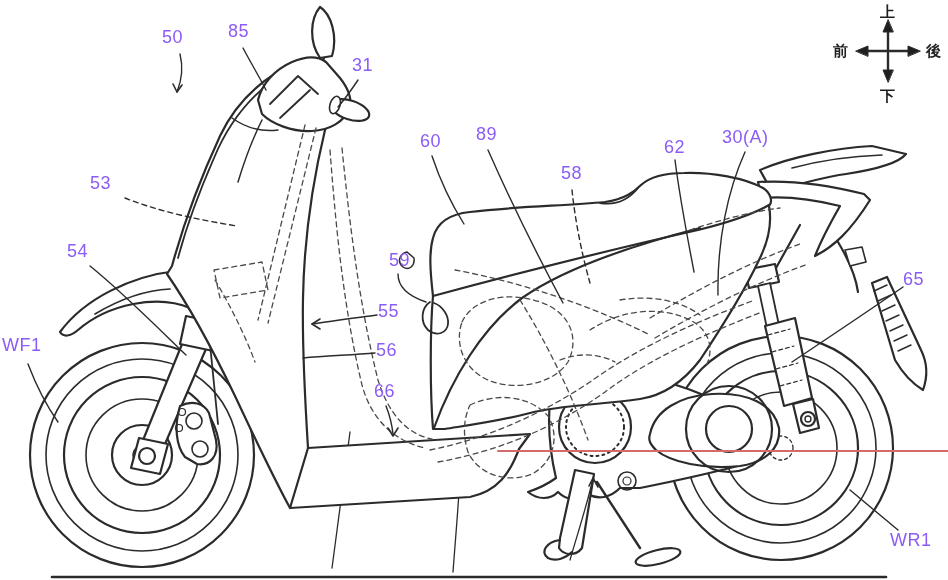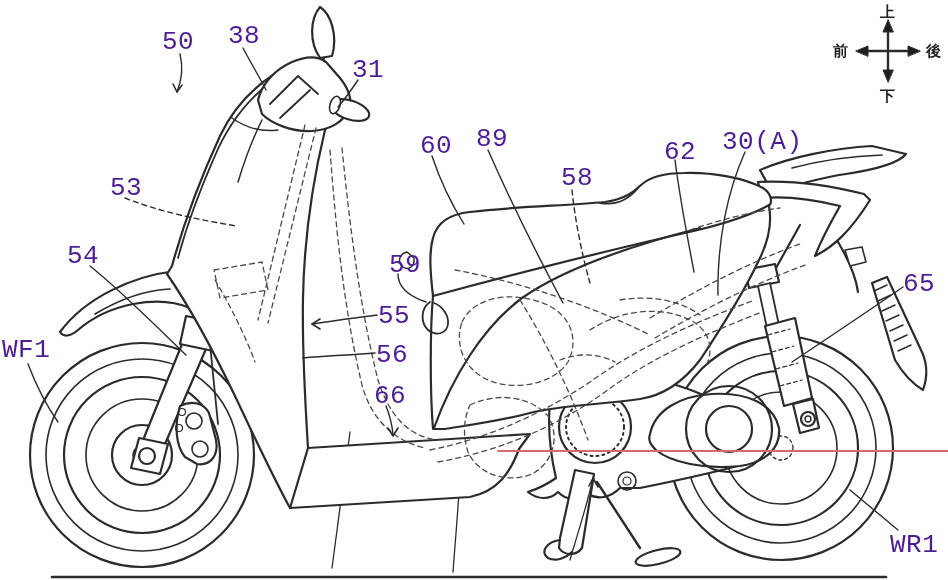--- a/index.html
+++ b/index.html
@@ -2,22 +2,22 @@
 <html><head>
 <meta charset="utf-8">
 <style>
   html,body{margin:0;padding:0;background:#ffffff;}
   #stage{
     position:relative;width:948px;height:580px;background:#ffffff;overflow:hidden;
     font-family:"Liberation Sans", sans-serif;
   }
   svg{position:absolute;left:0;top:0;}
   .ref-label{
-    position:absolute;font-size:26px;color:#4c1d95;letter-spacing:0.5px;
-    font-family:Liberation Mono, monospace;white-space:nowrap;user-select:none;
+    position:absolute;font-size:18px;color:#8b5cf6;letter-spacing:0.5px;
+    font-family:Liberation Sans, sans-serif;white-space:nowrap;user-select:none;
   }
   .compass-label{
     position:absolute;font-size:15px;font-weight:bold;color:#1f1f1f;
     font-family:"DejaVu Sans", sans-serif;white-space:nowrap;
   }
 </style>
 </head>
 <body>
 
 <div id="stage">
@@ -211,23 +211,23 @@
       <path d="M866,51 L910,51"></path>
       <path d="M888,20 L883,32 L893,32 Z" stroke-width="1"></path>
       <path d="M888,82 L883,70 L893,70 Z" stroke-width="1"></path>
       <path d="M856,51 L868,46 L868,56 Z" stroke-width="1"></path>
       <path d="M920,51 L908,46 L908,56 Z" stroke-width="1"></path>
     </g>
   </g>
 </svg>
 
 <div class="ref-label" style="left:162px;top:27px">50</div>
-<div class="ref-label" style="left:228px;top:21px">38</div>
+<div class="ref-label" style="left:228px;top:21px">85</div>
 <div class="ref-label" style="left:352px;top:55px">31</div>
-<div class="ref-label" style="left:110px;top:173px">53</div>
+<div class="ref-label" style="left:90px;top:173px">53</div>
 <div class="ref-label" style="left:67px;top:241px">54</div>
 <div class="ref-label" style="left:2px;top:335px">WF1</div>
 <div class="ref-label" style="left:389px;top:250px">59</div>
 <div class="ref-label" style="left:378px;top:301px">55</div>
 <div class="ref-label" style="left:376px;top:340px">56</div>
 <div class="ref-label" style="left:374px;top:381px">66</div>
 <div class="ref-label" style="left:420px;top:131px">60</div>
 <div class="ref-label" style="left:476px;top:124px">89</div>
 <div class="ref-label" style="left:561px;top:163px">58</div>
 <div class="ref-label" style="left:664px;top:137px">62</div>

